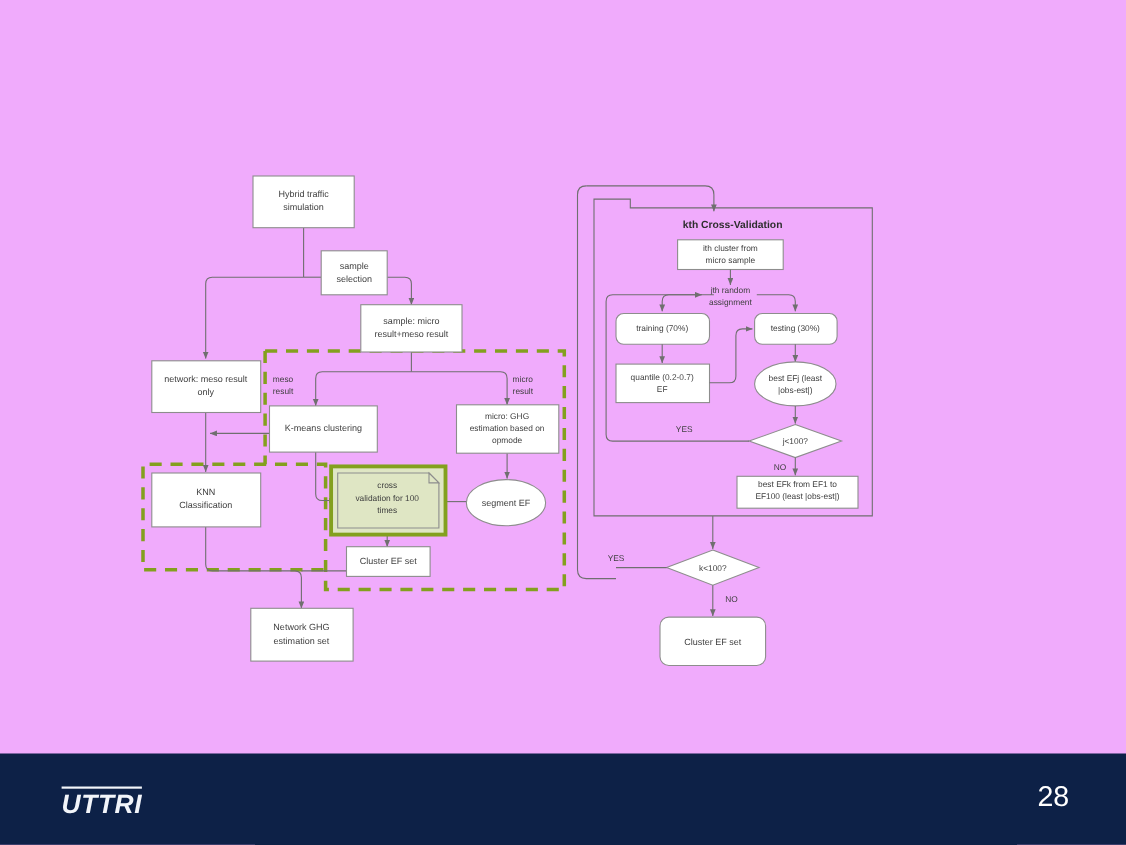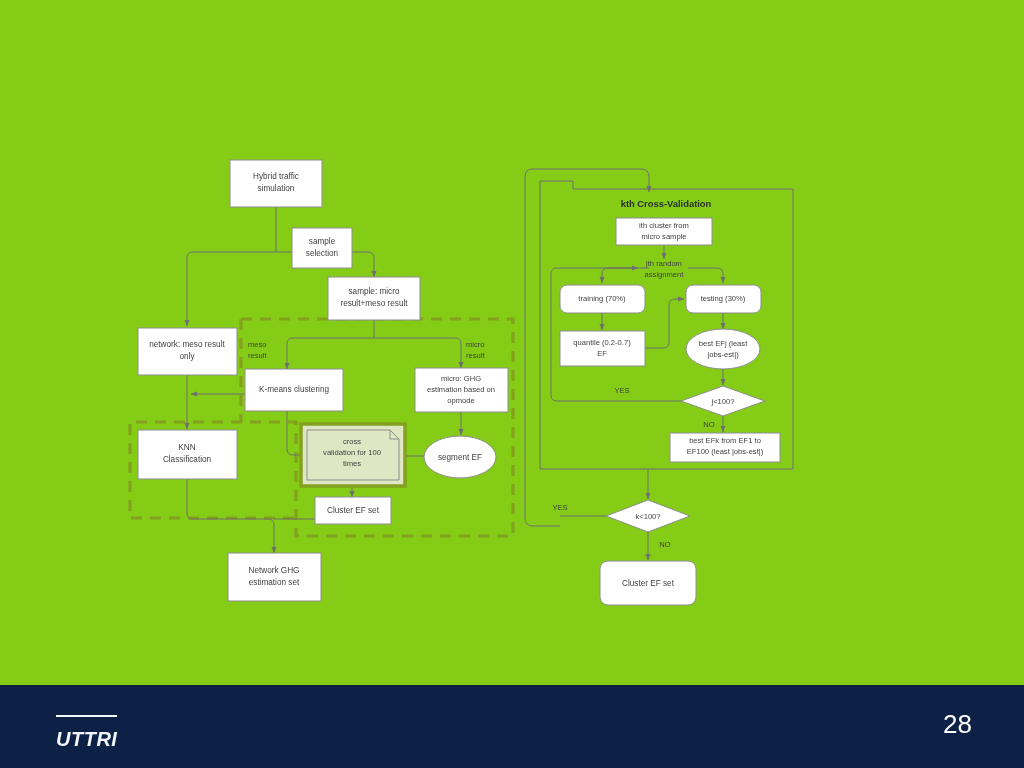--- a/index.html
+++ b/index.html
@@ -13,21 +13,21 @@
     background: #ffffff;
     font-family: "Liberation Sans", sans-serif;
     overflow: hidden;
     position: relative;
   }
   #slide {
     position: absolute;
     left: 0; top: 0;
     width: 1024px;
     height: 768px;
-    background: #84cc16;
+    background: #f0abfc;
   }
   #diagram-layer {
     position: absolute;
     left: 0; top: 0;
     width: 1024px;
     height: 700px;
   }
   svg.flow {
     position: absolute;
     left: 0;
@@ -117,25 +117,25 @@
     width: 1024px;
     height: 83px;
     background: #0d2147;
   }
   #logo {
     position: absolute;
     left: 56px;
     top: 30px;
     color: #f2f5fa;
     font-family: "Liberation Sans", sans-serif;
-    font-size: 20px;
+    font-size: 24px;
     font-weight: bold;
     font-style: italic;
     letter-spacing: 0.5px;
-    padding-top: 12px;
+    padding-top: 2px;
     border-top: 2px solid #f2f5fa;
     line-height: 1.05;
   }
   #page-number {
     position: absolute;
     right: 52px;
     top: 24px;
     color: #ffffff;
     font-family: "Liberation Sans", sans-serif;
     font-size: 26px;

